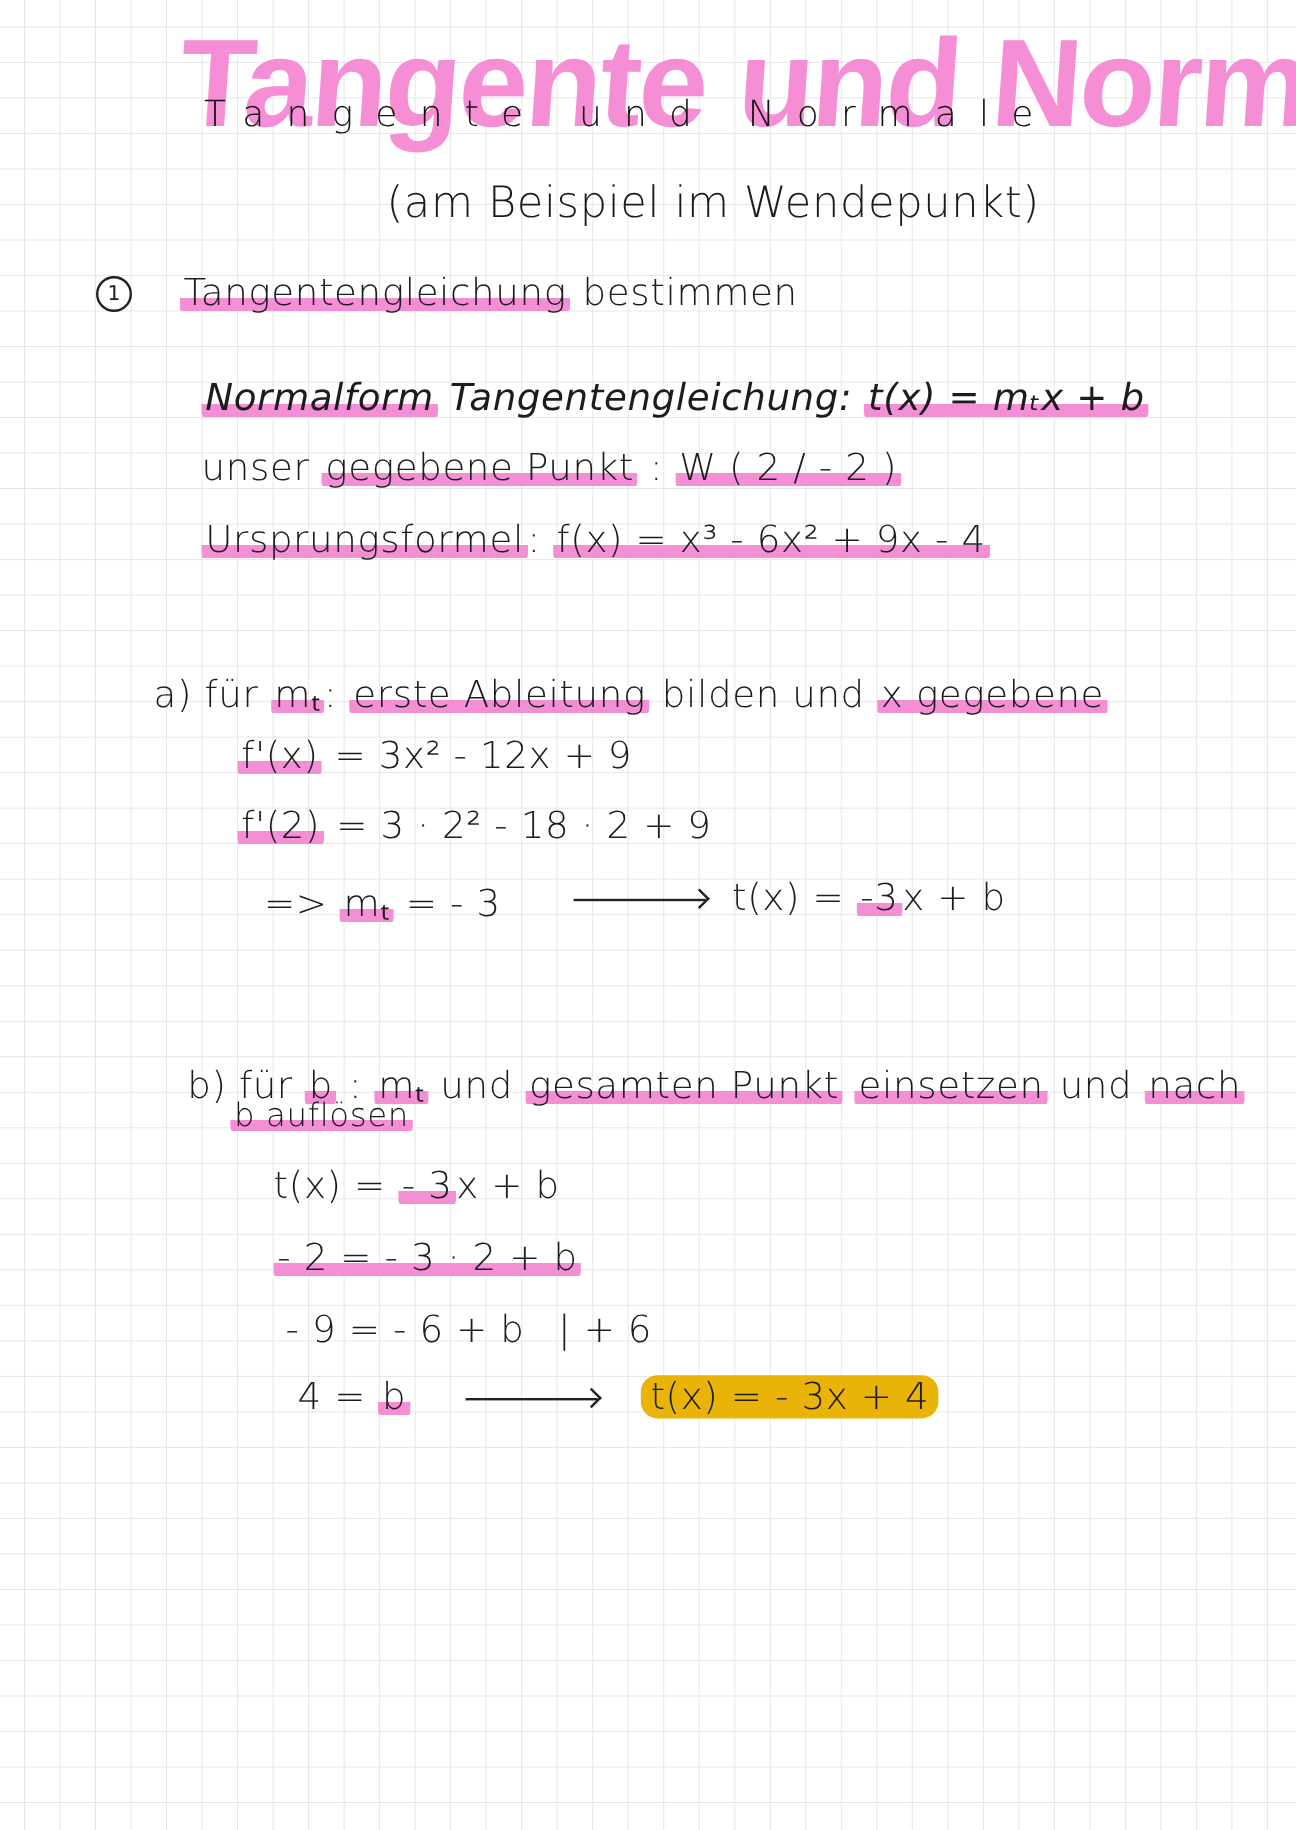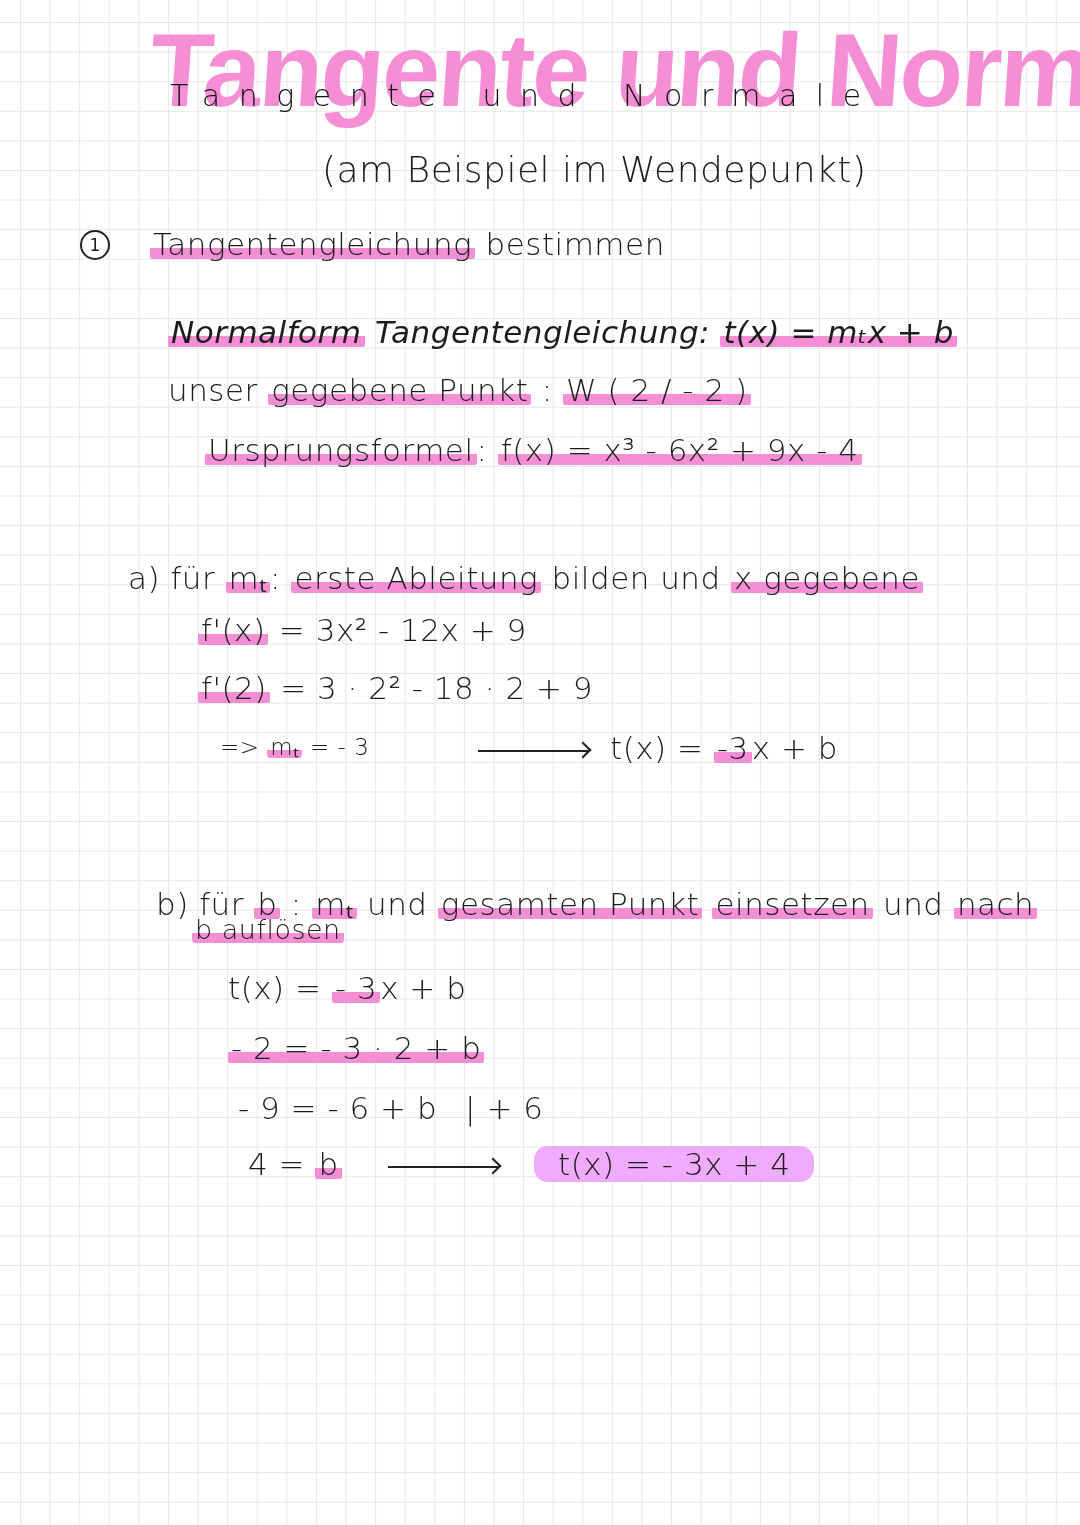--- a/index.html
+++ b/index.html
@@ -14,23 +14,23 @@
     font-family: "DejaVu Sans", sans-serif;
     color: #1c1c1c;
   }
   .abs { position: absolute; white-space: nowrap; }
   .hl {
     background: linear-gradient(to bottom, transparent 62%, #f48fd6 62%, #f48fd6 92%, transparent 92%);
     border-radius: 6px;
     padding: 0 3px;
   }
   .hlfull {
-    background: #f0abfc;
+    background: #eab308;
     border-radius: 14px;
-    padding: 0 24px;
+    padding: 0 8px;
   }
   .hand { font-family: "DejaVu Sans", sans-serif; font-weight: 200; letter-spacing: 0.5px; }
 
   
   #title-pink {
     left: 150px; top: 0px;
     font-family: "Liberation Sans", sans-serif; font-weight: bold;
     font-size: 104px; color: #f58ed4; letter-spacing: -2px;
     transform: skewX(-4deg);
     line-height: 140px;
@@ -44,26 +44,26 @@
   #step-circle {
     left: 80px; top: 230px; width: 26px; height: 26px;
     border: 2px solid #222; border-radius: 50%;
     font-size: 17px; text-align: center; line-height: 26px;
   }
   #step-heading { left: 150px; top: 226px; font-size: 31px; }
 
   .line { font-size: 31px; }
   #l1 { left: 168px; top: 314px; font-style: italic; }
   #l2 { left: 168px; top: 372px; }
-  #l3 { left: 168px; top: 432px; margin-left: 37px; }
+  #l3 { left: 168px; top: 432px; }
 
   #a-head { left: 128px; top: 556px; font-size: 31px; }
   #a1 { left: 198px; top: 612px; font-size: 31px; text-align: center; }
   #a2 { left: 198px; top: 670px; font-size: 31px; }
-  #a3 { left: 220px; top: 730px; font-size: 23px; text-align: right; }
+  #a3 { left: 220px; top: 730px; font-size: 31px; text-align: right; }
   #a3-right { left: 470px; top: 730px; font-size: 31px; }
 
   #b-head { left: 128px; top: 882px; font-size: 31px; margin-left: 28px; }
   #b-head2 { left: 192px; top: 914px; font-size: 27px; }
   #b1 { left: 228px; top: 970px; font-size: 31px; }
   #b2 { left: 228px; top: 1030px; font-size: 31px; }
   #b3 { left: 238px; top: 1090px; font-size: 31px; }
   #b4 { left: 248px; top: 1146px; font-size: 31px; }
   #b4-right { left: 380px; top: 1146px; font-size: 31px; }
   .arrow { display: inline-block; width: 110px; height: 2px; background: #222; vertical-align: middle; position: relative; margin: 0 8px; }

